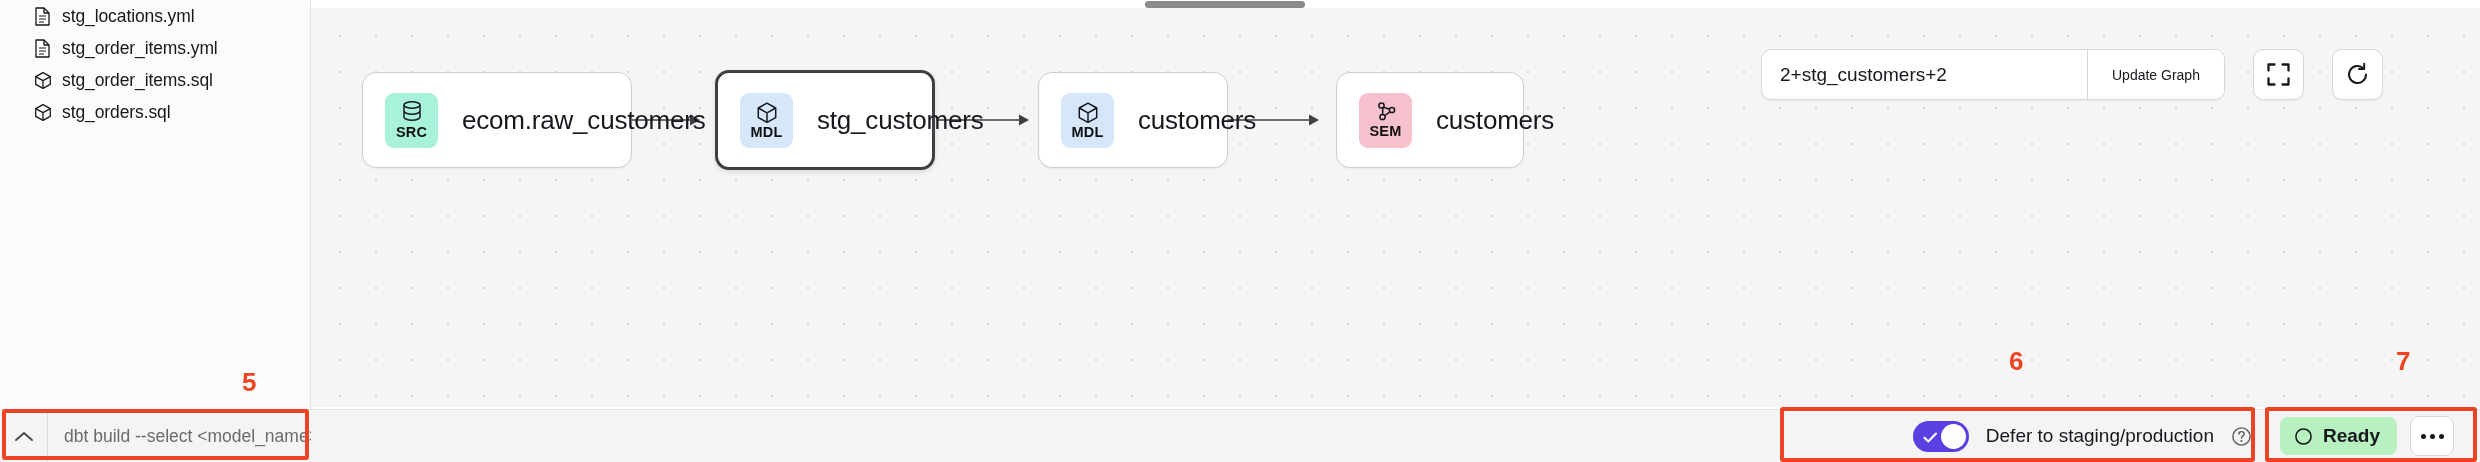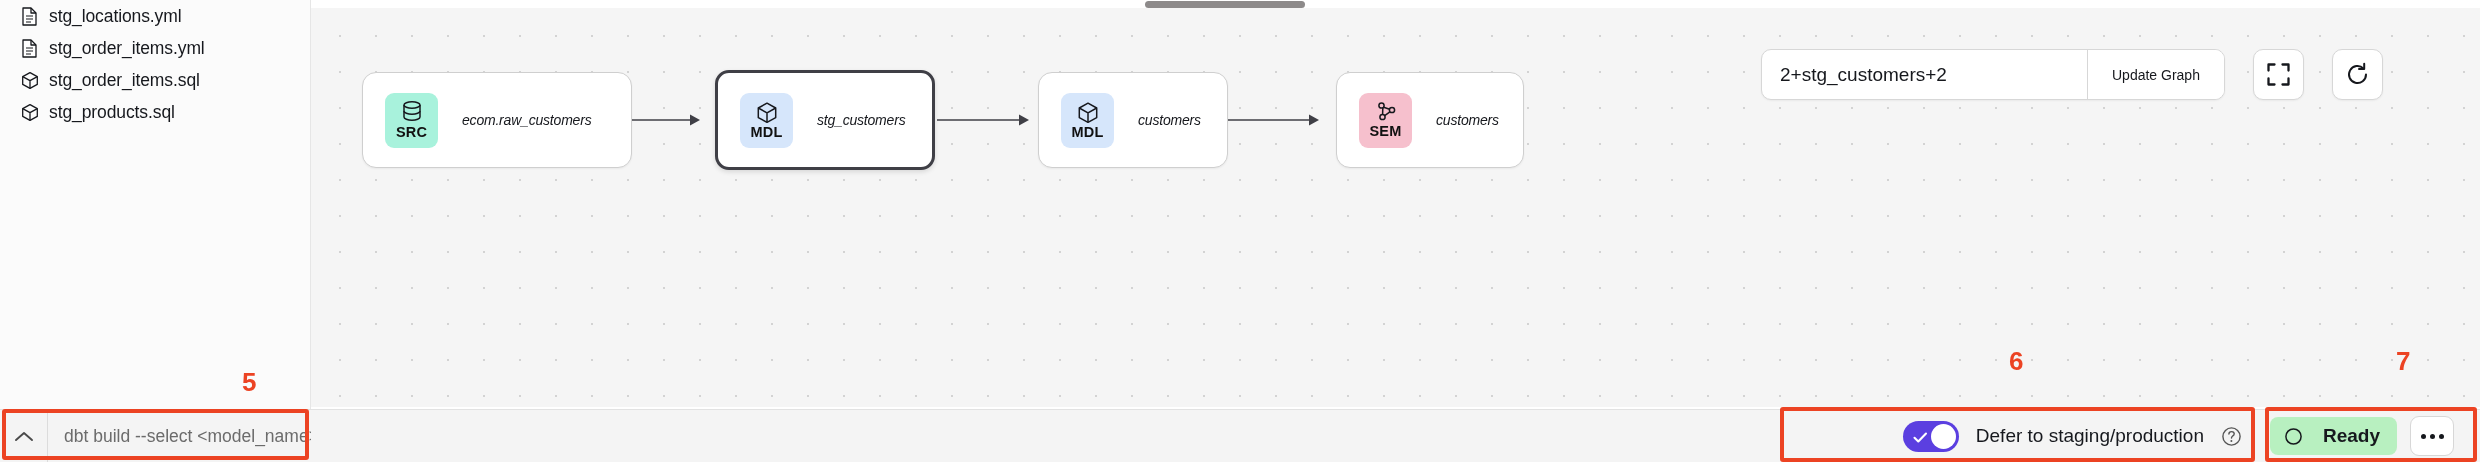--- a/index.html
+++ b/index.html
@@ -18,20 +18,21 @@
     background: #fbfbfb;
     border-right: 1px solid #e6e6e6;
     overflow: hidden;
   }
   .file-row {
     display: flex; align-items: center;
     height: 32px;
     padding-left: 21px;
     gap: 11px;
     cursor: pointer;
+    margin-left: 13px;
   }
   .file-label {
     font-size: 17.5px;
     color: #16181d;
     letter-spacing: -0.1px;
     white-space: nowrap;
   }
   .ficon { width: 17px; height: 19px; flex: 0 0 auto; display:block; }
 
   
@@ -77,25 +78,24 @@
     align-items: center; justify-content: center;
     gap: 1px;
     flex: 0 0 auto;
     text-align: right;
   }
   .badge-text {
     font-size: 14.5px; font-weight: 600;
     color: #111; letter-spacing: .2px; line-height: 1;
   }
   .node-label {
-    font-size: 14px;
+    font-size: 26px;
     color: #16181d;
     letter-spacing: -0.2px;
     white-space: nowrap;
-    font-style: italic;
   }
 
   
   .edge { position: absolute; height: 18px; }
   .edge svg { display: block; }
 
   
   #toolbar {
     position: absolute;
     left: 1761px; top: 49px;
@@ -202,21 +202,21 @@
   #defer-label {
     font-size: 19px; color: #16181d;
     white-space: nowrap;
   }
   #status-group {
     display: flex; align-items: center; gap: 13px;
     padding-right: 26px; padding-left: 6px;
     height: 53px;
   }
   #ready-badge {
-    display: flex; align-items: center; gap: 20px;
+    display: flex; align-items: center; gap: 10px;
     background: #b8f0c0;
     border-radius: 8px;
     height: 38px;
     padding: 0 17px 0 14px;
     cursor: pointer;
   }
   #ready-text {
     font-size: 19px; font-weight: 600; color: #16181d;
     white-space: nowrap;
   }
@@ -284,21 +284,21 @@
       </span>
       <span class="file-label">stg_order_items.sql</span>
     </div>
     <div class="file-row">
       <span class="ficon">
         <svg width="18" height="19" viewBox="0 0 18 19">
             <path d="M9 1.6 16.3 5.6v7.8L9 17.4 1.7 13.4V5.6z" fill="none" stroke="#16181d" stroke-width="1.3" stroke-linejoin="round"></path>
             <path d="M1.7 5.6 9 9.6l7.3-4M9 9.6v7.8" fill="none" stroke="#16181d" stroke-width="1.3" stroke-linejoin="round"></path>
           </svg>
       </span>
-      <span class="file-label">stg_products.sql</span>
+      <span class="file-label">stg_orders.sql</span>
     </div>
   </div>
 
   <div id="canvas">
 
     <div class="edge" style="left:317px; top:103px; width:76px;">
       <svg width="76" height="18" viewBox="0 0 76 18">
           <path d="M0 9h64" stroke="#3f3f46" stroke-width="1.6" fill="none"></path>
           <path d="M62 3.5 72 9l-10 5.5z" fill="#3f3f46"></path>
         </svg>

